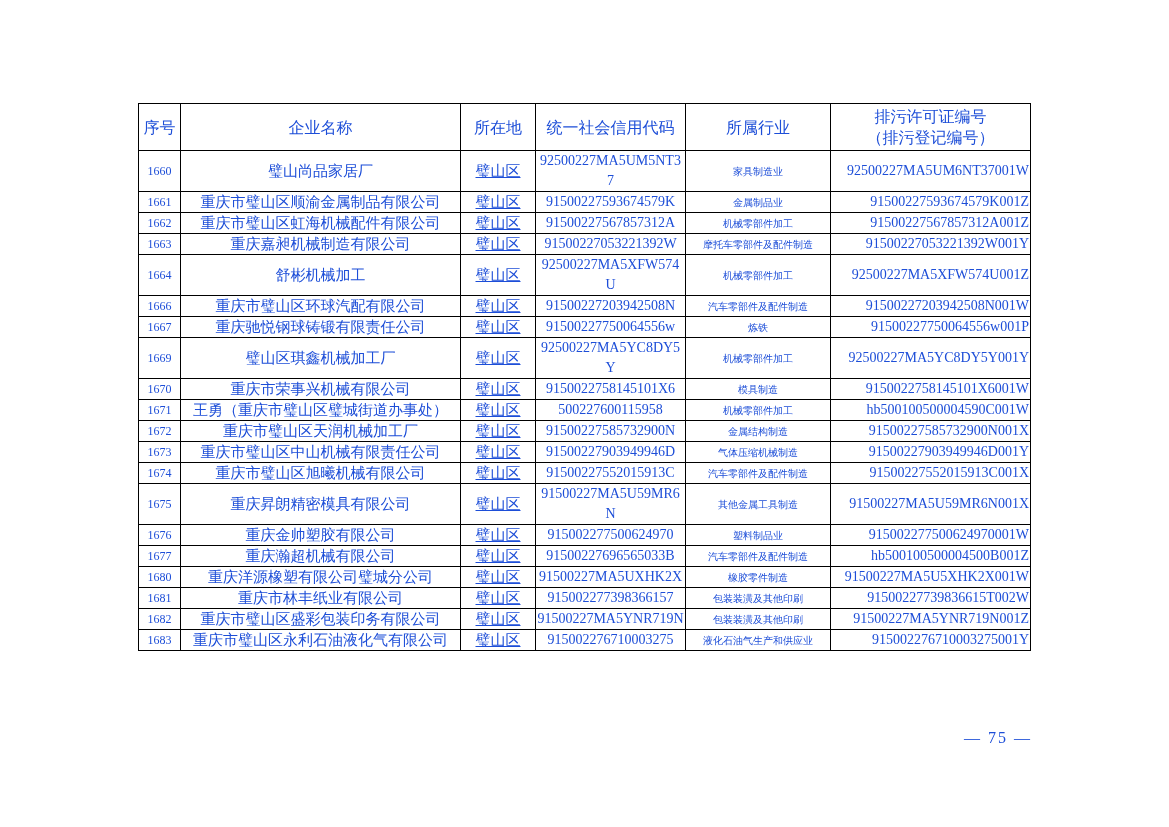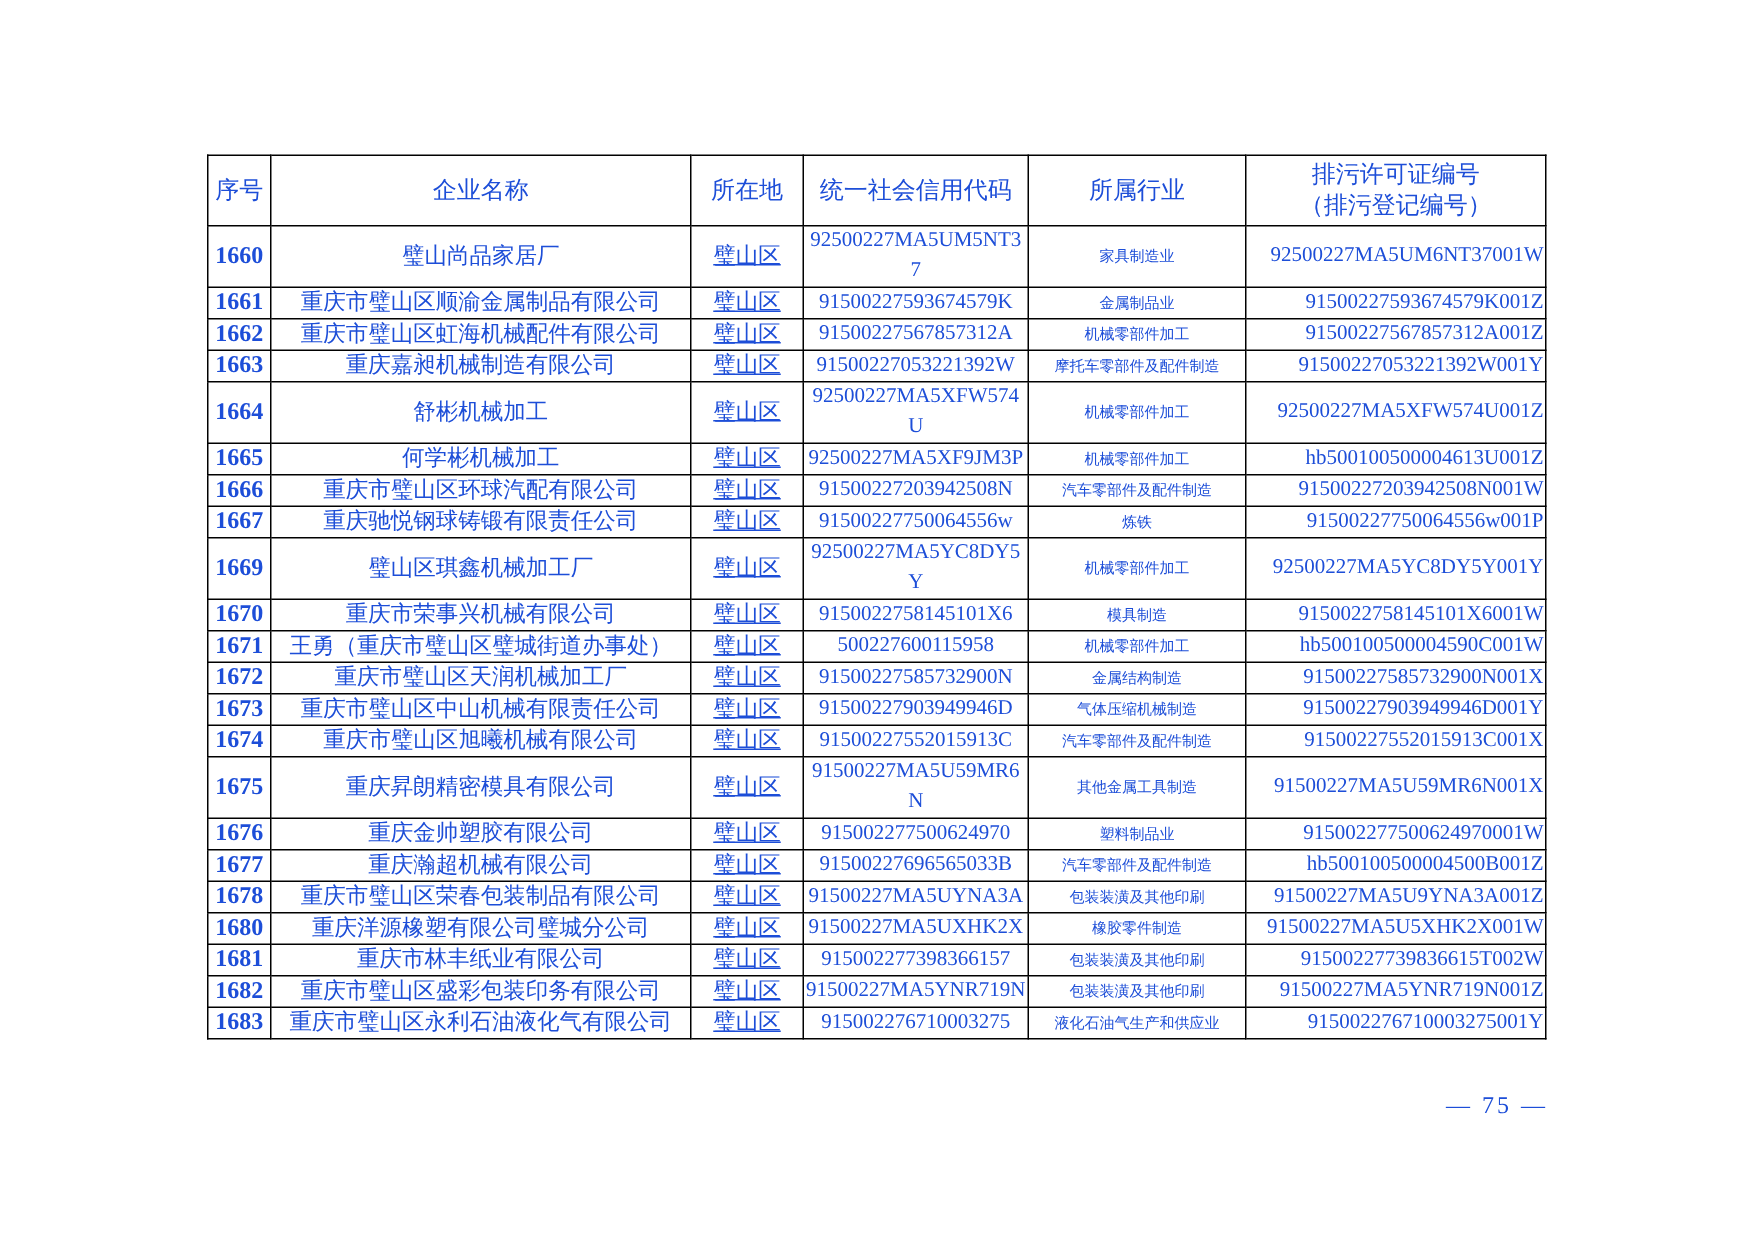--- a/index.html
+++ b/index.html
@@ -41,21 +41,21 @@
     line-height:20px;
   }
   
   .w-serial{width:42px;}
   .w-name{width:280px;}
   .w-loc{width:75px;}
   .w-code{width:150px;}
   .w-industry{width:145px;}
   .w-permit{width:200px;}
   
-  .permit-table td.col0{font-size:16px;font-weight:bold;}
+  .permit-table td.col0{font-size:12px;}
   .permit-table td.col2{text-decoration:underline;margin-top:33px;}
   .permit-table td.col3{font-size:14px;letter-spacing:0px;}
   .permit-table td.col4{font-size:10px;line-height:19px;}
   .permit-table td.col5{font-size:14px;text-align:right;}
   .page-footer{
     position:absolute;
     left:912px;
     top:729px;
     width:120px;
     font-size:16px;
@@ -124,28 +124,20 @@
         </tr>
         <tr>
           <td class="col0">1664</td>
           <td class="col1">舒彬机械加工</td>
           <td class="col2">璧山区</td>
           <td class="col3">92500227MA5XFW574U</td>
           <td class="col4">机械零部件加工</td>
           <td class="col5">92500227MA5XFW574U001Z</td>
         </tr>
         <tr>
-          <td class="col0">1665</td>
-          <td class="col1">何学彬机械加工</td>
-          <td class="col2">璧山区</td>
-          <td class="col3">92500227MA5XF9JM3P</td>
-          <td class="col4">机械零部件加工</td>
-          <td class="col5">hb500100500004613U001Z</td>
-        </tr>
-        <tr>
           <td class="col0">1666</td>
           <td class="col1">重庆市璧山区环球汽配有限公司</td>
           <td class="col2">璧山区</td>
           <td class="col3">91500227203942508N</td>
           <td class="col4">汽车零部件及配件制造</td>
           <td class="col5">91500227203942508N001W</td>
         </tr>
         <tr>
           <td class="col0">1667</td>
           <td class="col1">重庆驰悦钢球铸锻有限责任公司</td>
@@ -220,28 +212,20 @@
         </tr>
         <tr>
           <td class="col0">1677</td>
           <td class="col1">重庆瀚超机械有限公司</td>
           <td class="col2">璧山区</td>
           <td class="col3">91500227696565033B</td>
           <td class="col4">汽车零部件及配件制造</td>
           <td class="col5">hb500100500004500B001Z</td>
         </tr>
         <tr>
-          <td class="col0">1678</td>
-          <td class="col1">重庆市璧山区荣春包装制品有限公司</td>
-          <td class="col2">璧山区</td>
-          <td class="col3">91500227MA5UYNA3A</td>
-          <td class="col4">包装装潢及其他印刷</td>
-          <td class="col5">91500227MA5U9YNA3A001Z</td>
-        </tr>
-        <tr>
           <td class="col0">1680</td>
           <td class="col1">重庆洋源橡塑有限公司璧城分公司</td>
           <td class="col2">璧山区</td>
           <td class="col3">91500227MA5UXHK2X</td>
           <td class="col4">橡胶零件制造</td>
           <td class="col5">91500227MA5U5XHK2X001W</td>
         </tr>
         <tr>
           <td class="col0">1681</td>
           <td class="col1">重庆市林丰纸业有限公司</td>

